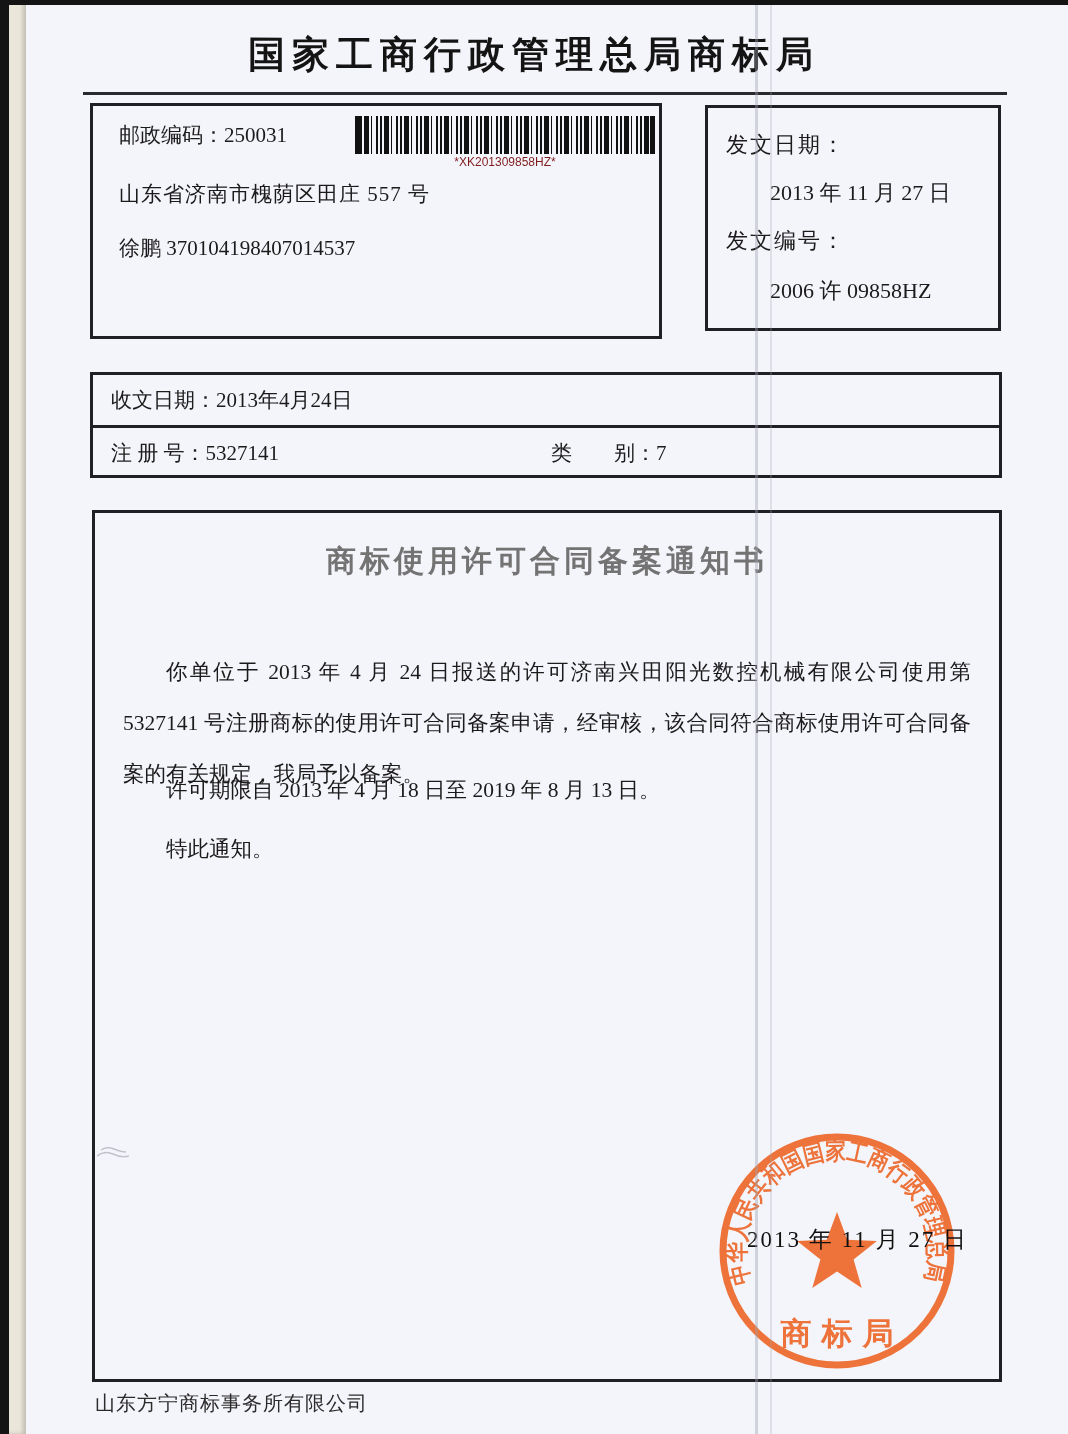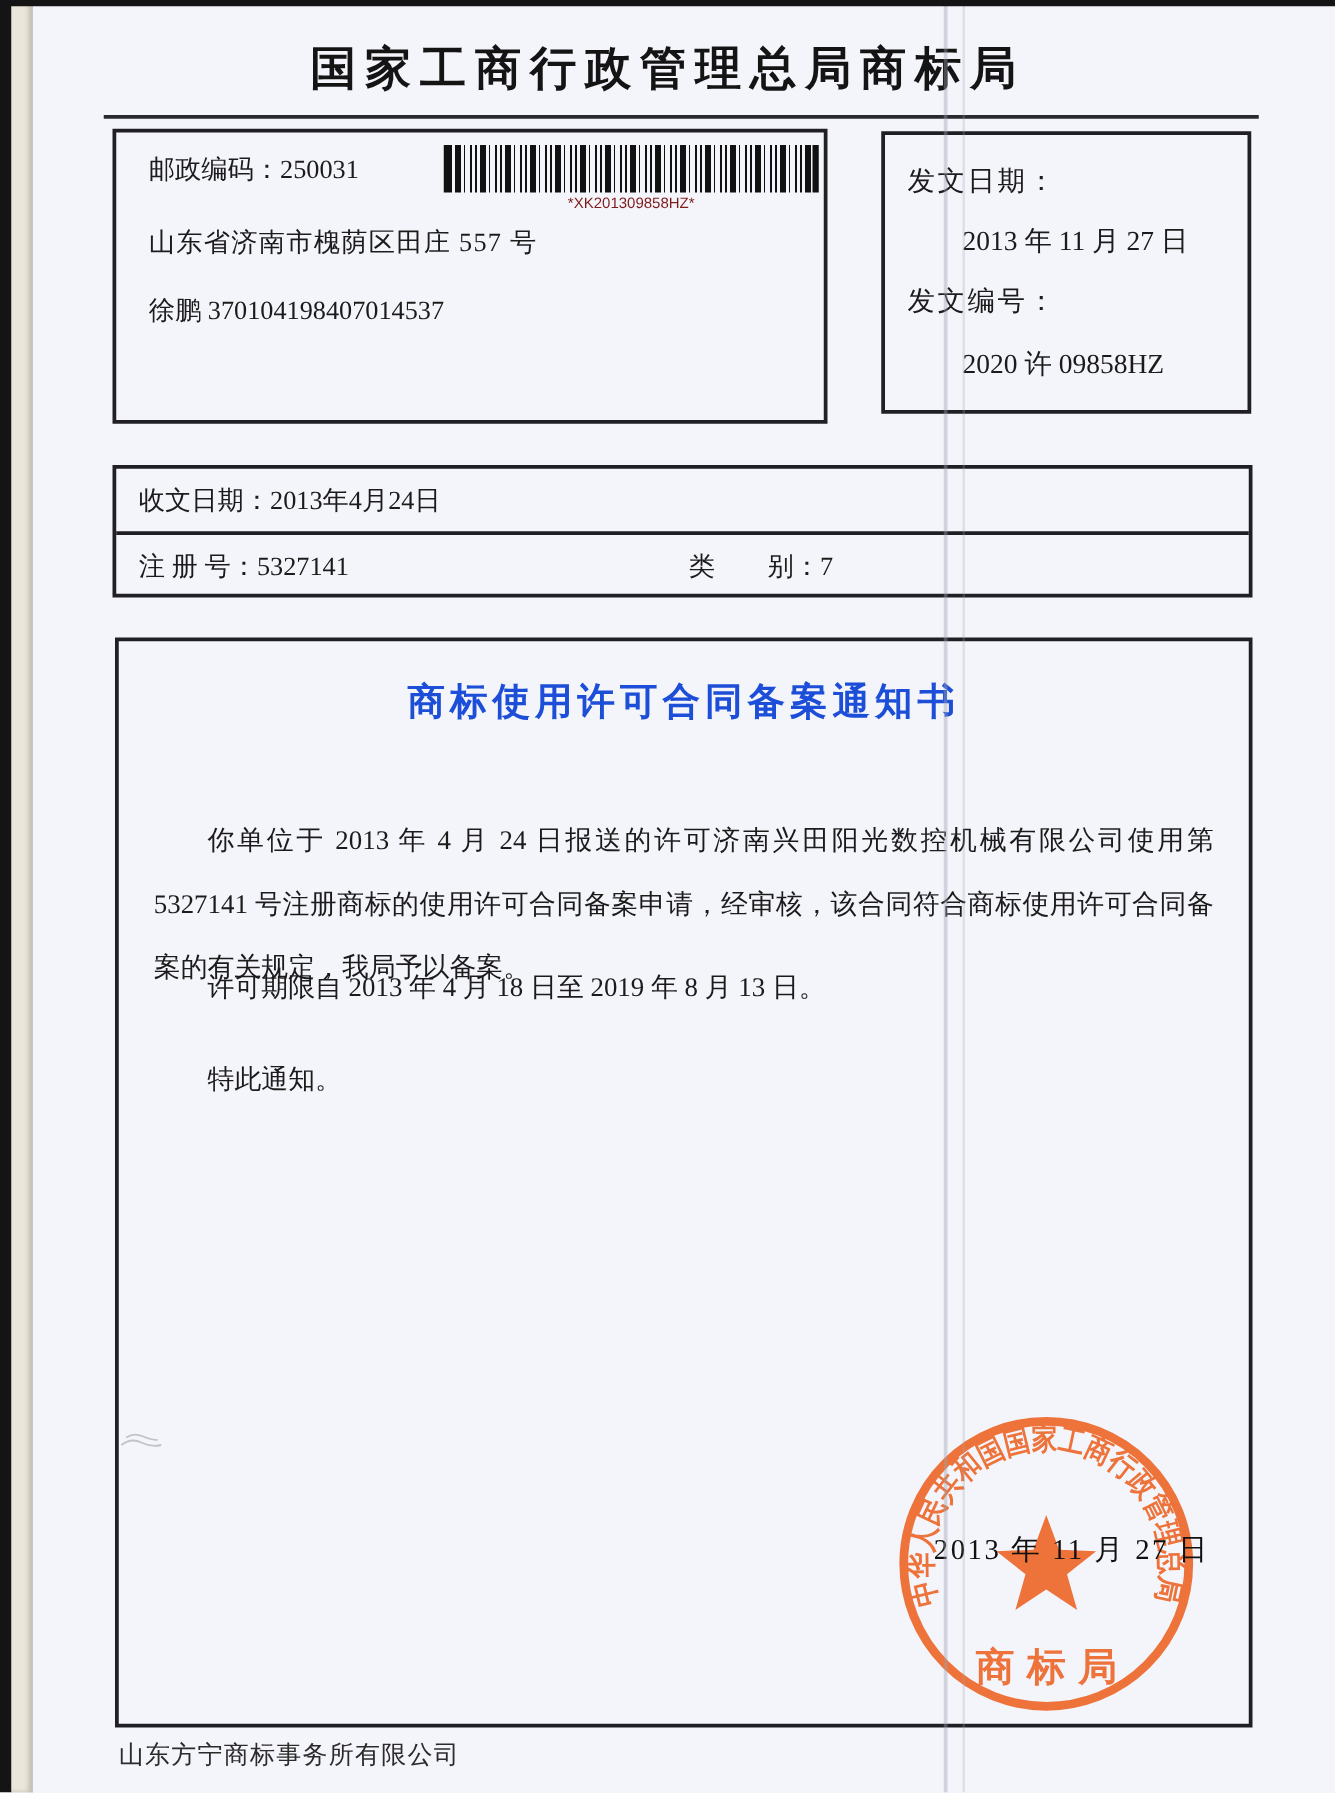--- a/index.html
+++ b/index.html
@@ -41,26 +41,26 @@
   .dispatch-box .val2{position:absolute;left:62px;top:168px;font-size:22px;}
 
   .info-table{left:90px;top:372px;width:906px;height:100px;}
   .info-row{position:relative;height:50px;line-height:50px;font-size:21px;}
   .info-row.first{border-bottom:3px solid #202024;}
   .cell1{position:absolute;left:18px;}
   .cell2{position:absolute;left:458px;}
 
   .notice-box{left:92px;top:510px;width:904px;height:866px;}
   .notice-heading{position:absolute;left:0;top:28px;width:100%;text-align:center;
-    font-size:30px;font-weight:bold;letter-spacing:4px;color:#1d4ed8;}
+    font-size:30px;font-weight:bold;letter-spacing:4px;color:#737373;}
   .notice-addressee{position:absolute;left:28px;top:98px;font-size:21.5px;}
   .notice-p1{position:absolute;left:28px;top:134px;width:848px;font-size:21.5px;line-height:51px;
     text-indent:2em;text-align:justify;}
   .notice-p2{position:absolute;left:28px;top:257px;width:848px;font-size:21.5px;line-height:41px;text-indent:2em;}
-  .notice-p3{position:absolute;left:28px;top:330px;width:848px;font-size:21.5px;line-height:41px;text-indent:2em;}
+  .notice-p3{position:absolute;left:28px;top:316px;width:848px;font-size:21.5px;line-height:41px;text-indent:2em;}
 
   .scribble{position:absolute;left:95px;top:1142px;z-index:10;opacity:.55;}
 
   .stamp{position:absolute;left:712px;top:1126px;width:250px;height:250px;z-index:20;opacity:.93;}
   .stamp-date{position:absolute;left:747px;top:1224px;z-index:25;font-size:23px;letter-spacing:2px;color:#101010;}
 
   .footer-line{position:absolute;left:95px;top:1390px;font-size:20px;letter-spacing:1px;color:#2b2b2b;}
 </style>
 </head>
 <body>
@@ -79,21 +79,21 @@
   <div class="barcode"></div>
   <div class="barcode-text">*XK201309858HZ*</div>
   <div class="addr">山东省济南市槐荫区田庄 557 号</div>
   <div class="recipient">徐鹏 370104198407014537</div>
 </div>
 
 <div class="box dispatch-box">
   <div class="lbl1">发文日期：</div>
   <div class="val1">2013 年 11 月 27 日</div>
   <div class="lbl2">发文编号：</div>
-  <div class="val2">2020 许 09858HZ</div>
+  <div class="val2">2006 许 09858HZ</div>
 </div>
 
 <div class="box info-table">
   <div class="info-row first">
     <span class="cell1">收文日期：2013年4月24日</span>
   </div>
   <div class="info-row">
     <span class="cell1">注 册 号：5327141</span>
     <span class="cell2">类　　别：7</span>
   </div>

